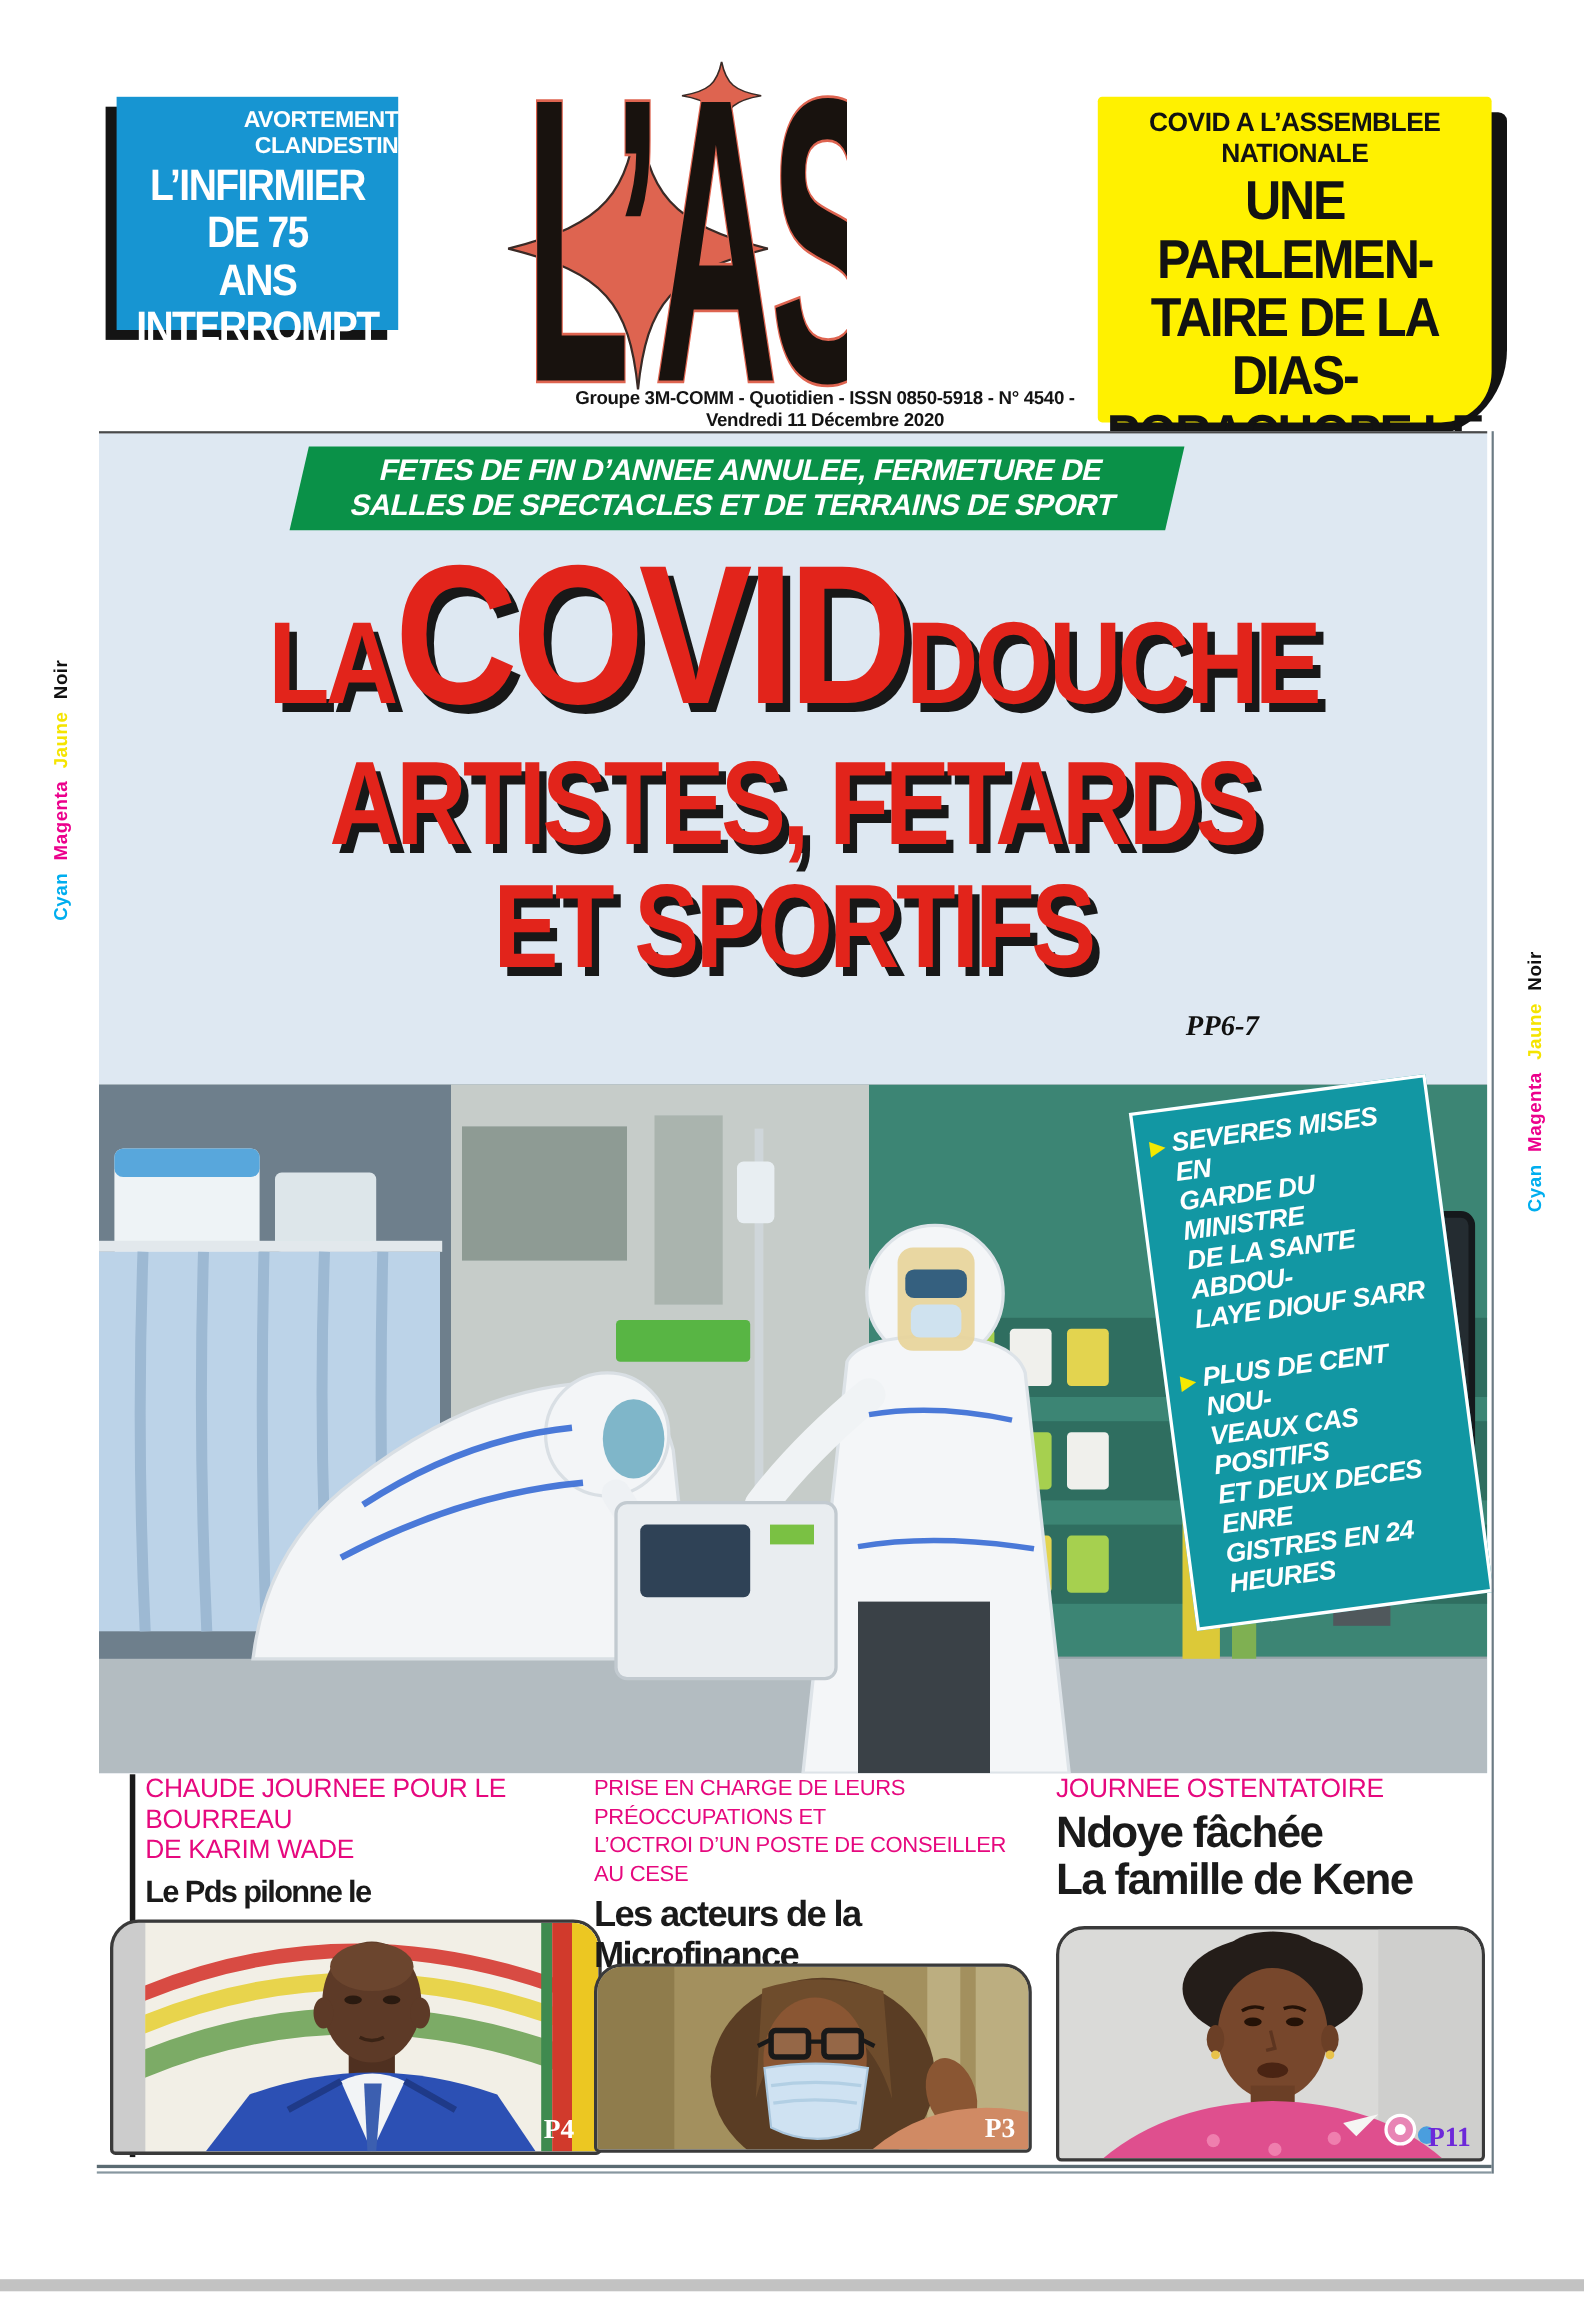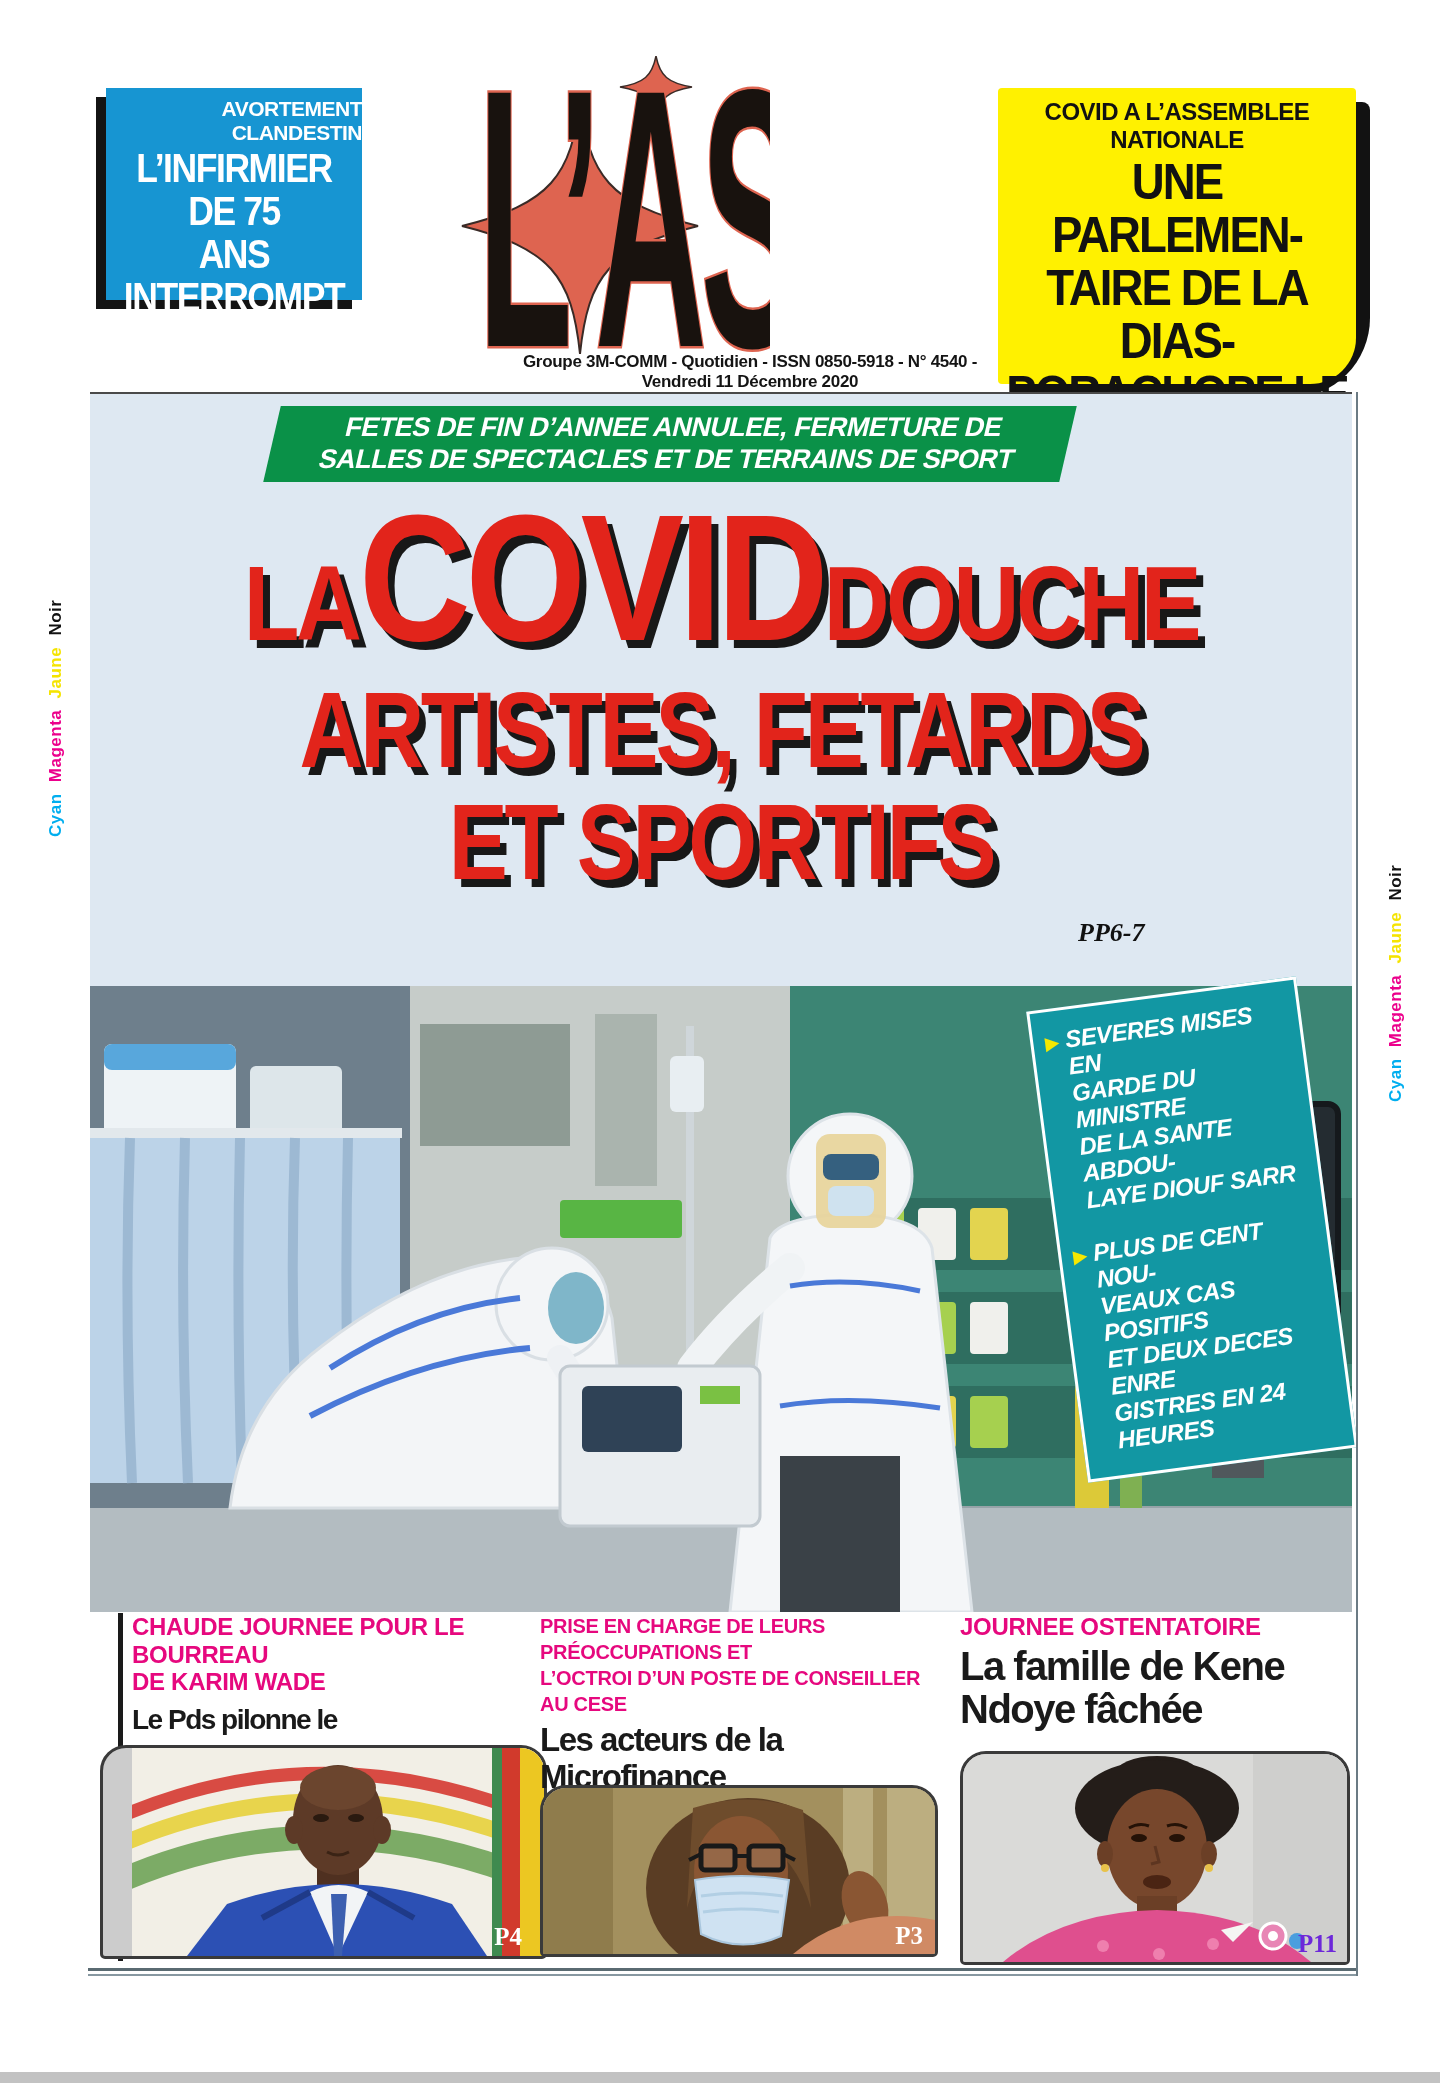--- a/index.html
+++ b/index.html
@@ -65,21 +65,21 @@
   .bullet:last-child{margin-bottom:0;}
   .tri{color:#F5E800;font-size:17px;font-style:normal;margin:5px 7px 0 0;}
   .bullet .lines .line{font-size:24px;line-height:27px;letter-spacing:-.5px;}
 
   
   .brule-left{position:absolute;left:118px;top:1613px;width:5px;height:348px;background:#1a1a1a;}
   .col{position:absolute;top:1613px;}
   .col1{left:132px;width:400px;}
   .col2{left:540px;width:398px;}
   .col3{left:960px;width:390px;}
-  .col .kicker{color:#E6087E;font-weight:bold;line-height:1.15;letter-spacing:-.3px;}
+  .col .kicker{color:#E6087E;font-weight:normal;line-height:1.15;letter-spacing:-.3px;}
   .col1 .kicker .line,.col3 .kicker .line{font-size:24px;}
   .col2 .kicker .line{font-size:20px;line-height:26px;}
   .col .headline{color:#1a1a1a;font-weight:bold;letter-spacing:-1.5px;margin-top:4px;}
   .col1 .headline .line{font-size:28px;line-height:40px;}
   .col2 .headline .line{font-size:33px;line-height:37px;}
   .col3 .headline .line{font-size:40px;line-height:43px;}
   .photo{position:absolute;border:3px solid #3a3a3a;border-radius:26px 26px 5px 5px;
          overflow:hidden;background:#ccc;}
   .photo svg{display:block;width:100%;height:100%;}
   .col1 .photo{left:-32px;top:132px;width:412px;height:208px;padding-left:29px;}
@@ -311,22 +311,22 @@
       </svg>
       <span class="pref">P3</span>
     </div>
   </div>
 
   <div class="col col3">
     <div class="kicker">
       <div class="line">JOURNEE OSTENTATOIRE</div>
     </div>
     <div class="headline">
+      <div class="line">Ndoye fâchée</div>
       <div class="line">La famille de Kene</div>
-      <div class="line">Ndoye fâchée</div>
     </div>
     <div class="photo">
       <svg viewBox="0 0 384 208" preserveAspectRatio="none">
         <rect width="384" height="208" fill="#dadad8"></rect>
         <rect x="290" y="0" width="94" height="208" fill="#cfcfcd"></rect>
         <ellipse cx="194" cy="20" rx="42" ry="18" fill="#241d19"></ellipse>
         <ellipse cx="194" cy="54" rx="82" ry="48" fill="#241d19"></ellipse>
         <ellipse cx="194" cy="95" rx="50" ry="60" fill="#77472c"></ellipse>
         <ellipse cx="176" cy="84" rx="8" ry="4" fill="#241207"></ellipse>
         <ellipse cx="214" cy="84" rx="8" ry="4" fill="#241207"></ellipse>

